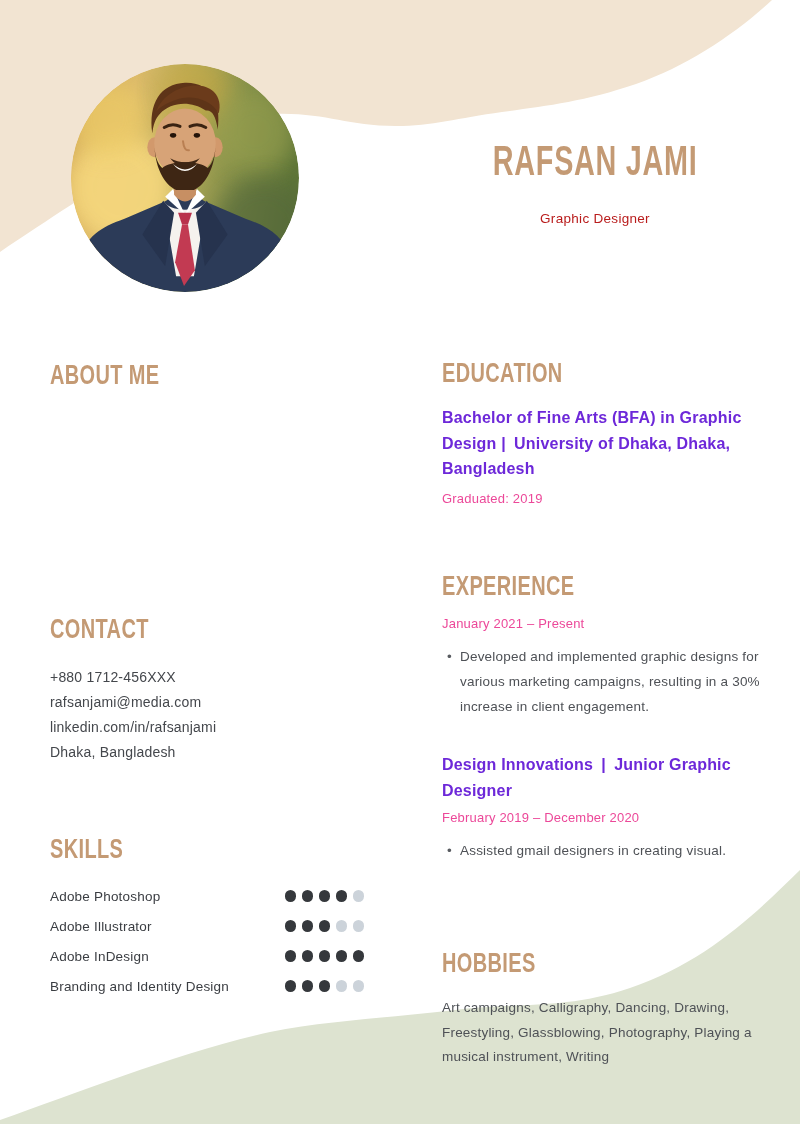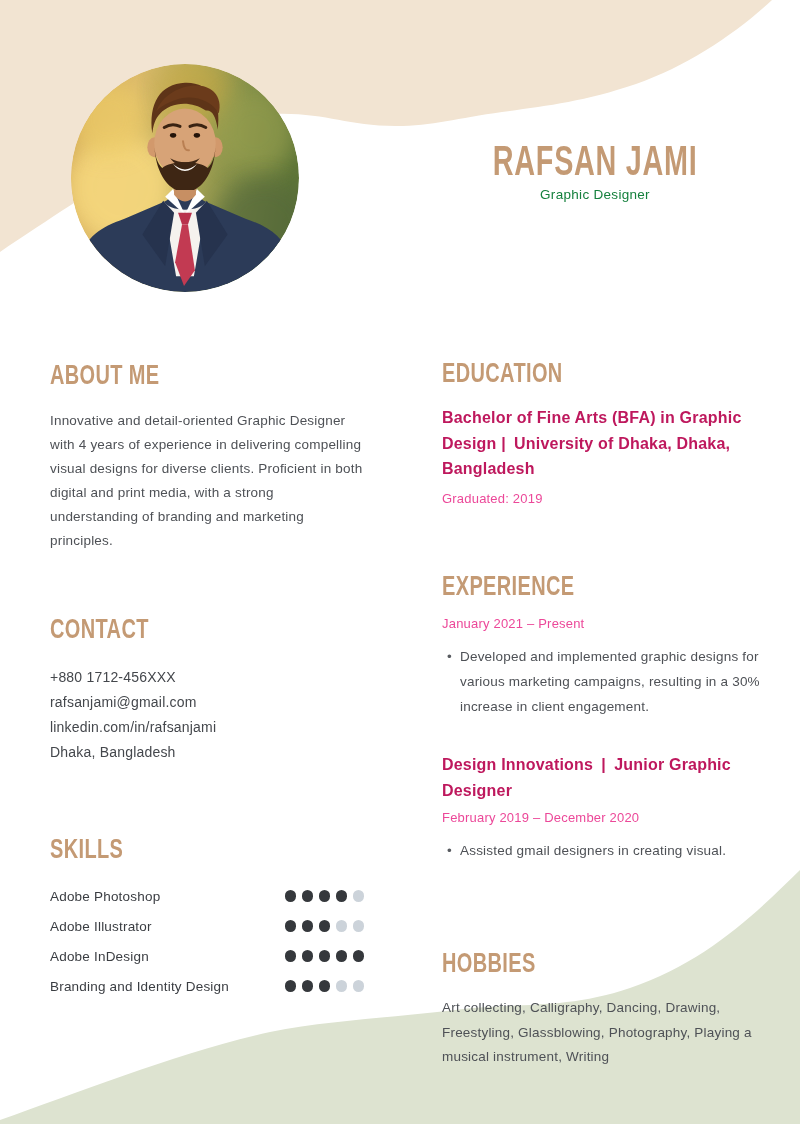--- a/index.html
+++ b/index.html
@@ -35,23 +35,23 @@
     display: inline-block;
     font-size: 40px;
     font-weight: 700;
     color: #c49a74;
     letter-spacing: 1px;
     transform: scale(0.72, 1.08);
     transform-origin: center;
     white-space: nowrap;
   }
   .role {
-    margin-top: 4px;
+    margin-top: 28px;
     font-size: 13.5px;
-    color: #15803d;
+    color: #b91c1c;
     letter-spacing: 0.3px;
   }
 
   .section { position: absolute; }
   .sec-about      { left: 50px;  top: 360px; width: 314px; }
   .sec-contact    { left: 50px;  top: 614px; width: 314px; }
   .sec-skills     { left: 50px;  top: 834px; width: 314px; }
   .sec-education  { left: 442px; top: 358px; width: 320px; }
   .sec-experience { left: 442px; top: 571px; width: 320px; }
   .sec-hobbies    { left: 442px; top: 948px; width: 332px; }
@@ -93,21 +93,21 @@
   }
   .skill-name { font-size: 13.5px; color: #3a3d42; letter-spacing: 0.2px; }
   .dots { display: flex; gap: 5.5px; }
   .dot { width: 11.5px; height: 11.5px; border-radius: 50%; background: #ccd3da; }
   .dot.filled { background: #35383c; }
 
   .degree, .job-title {
     font-size: 16px;
     line-height: 25.5px;
     font-weight: 600;
-    color: #be185d;
+    color: #6d28d9;
     letter-spacing: 0.2px;
   }
   .sec-education .degree { margin-top: 16px; }
   .grad, .period {
     font-size: 13px;
     color: #ec4899;
     letter-spacing: 0.2px;
   }
   .grad { margin-top: 9px; }
 
@@ -207,28 +207,27 @@
     </svg>
   </div>
 
   <div class="header-block">
     <div class="name">RAFSAN JAMI</div>
     <div class="role">Graphic Designer</div>
   </div>
 
   <div class="section sec-about">
     <div class="heading">ABOUT ME</div><br>
-    <p class="body-text">Innovative and detail-oriented Graphic Designer with 4 years of experience in delivering compelling visual designs for diverse clients. Proficient in both digital and print media, with a strong understanding of branding and marketing principles.</p>
   </div>
 
   <div class="section sec-contact">
     <div class="heading">CONTACT</div>
     <div class="contact-list">
         <div class="contact-line">+880 1712-456XXX</div>
-        <div class="contact-line">rafsanjami@gmail.com</div>
+        <div class="contact-line">rafsanjami@media.com</div>
         <div class="contact-line">linkedin.com/in/rafsanjami</div>
         <div class="contact-line">Dhaka, Bangladesh</div>
       </div>
   </div>
 
   <div class="section sec-skills">
     <div class="heading">SKILLS</div>
     <div class="skills-list">
         <div class="skill-row">
           <span class="skill-name">Adobe Photoshop</span>
@@ -299,16 +298,16 @@
               <span class="bullet-marker">•</span>
               <span class="bullet-text">Assisted gmail designers in creating visual.</span>
             </div>
           </div>
         </div>
       </div>
   </div>
 
   <div class="section sec-hobbies">
     <div class="heading">HOBBIES</div><br>
-    <p class="body-text">Art collecting, Calligraphy, Dancing, Drawing, Freestyling, Glassblowing, Photography, Playing a musical instrument, Writing</p>
+    <p class="body-text">Art campaigns, Calligraphy, Dancing, Drawing, Freestyling, Glassblowing, Photography, Playing a musical instrument, Writing</p>
   </div>
 
 </div>
 
 </body></html>

